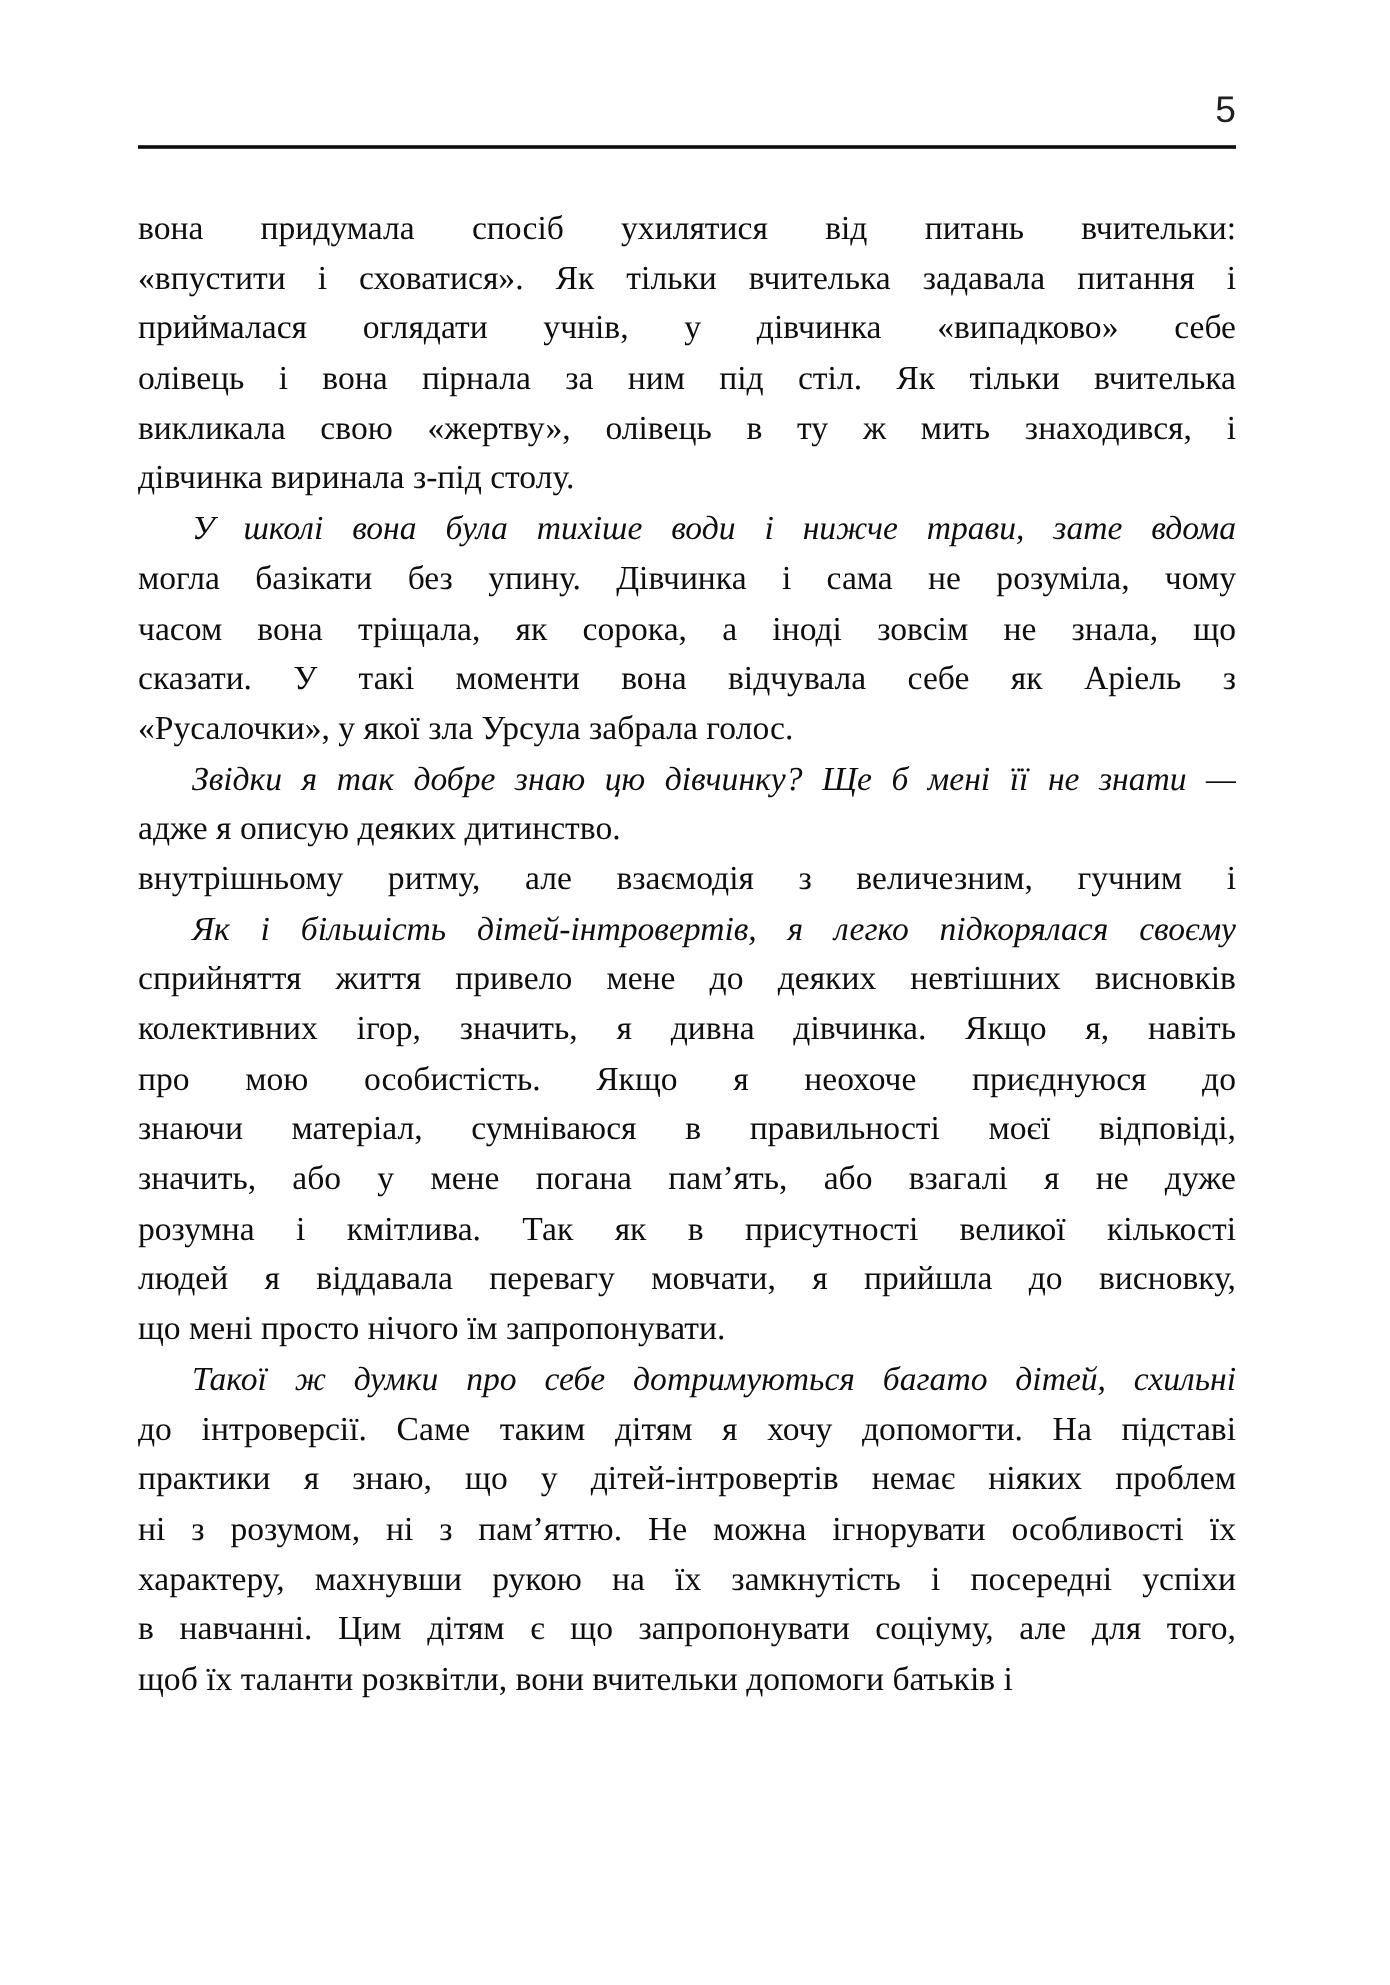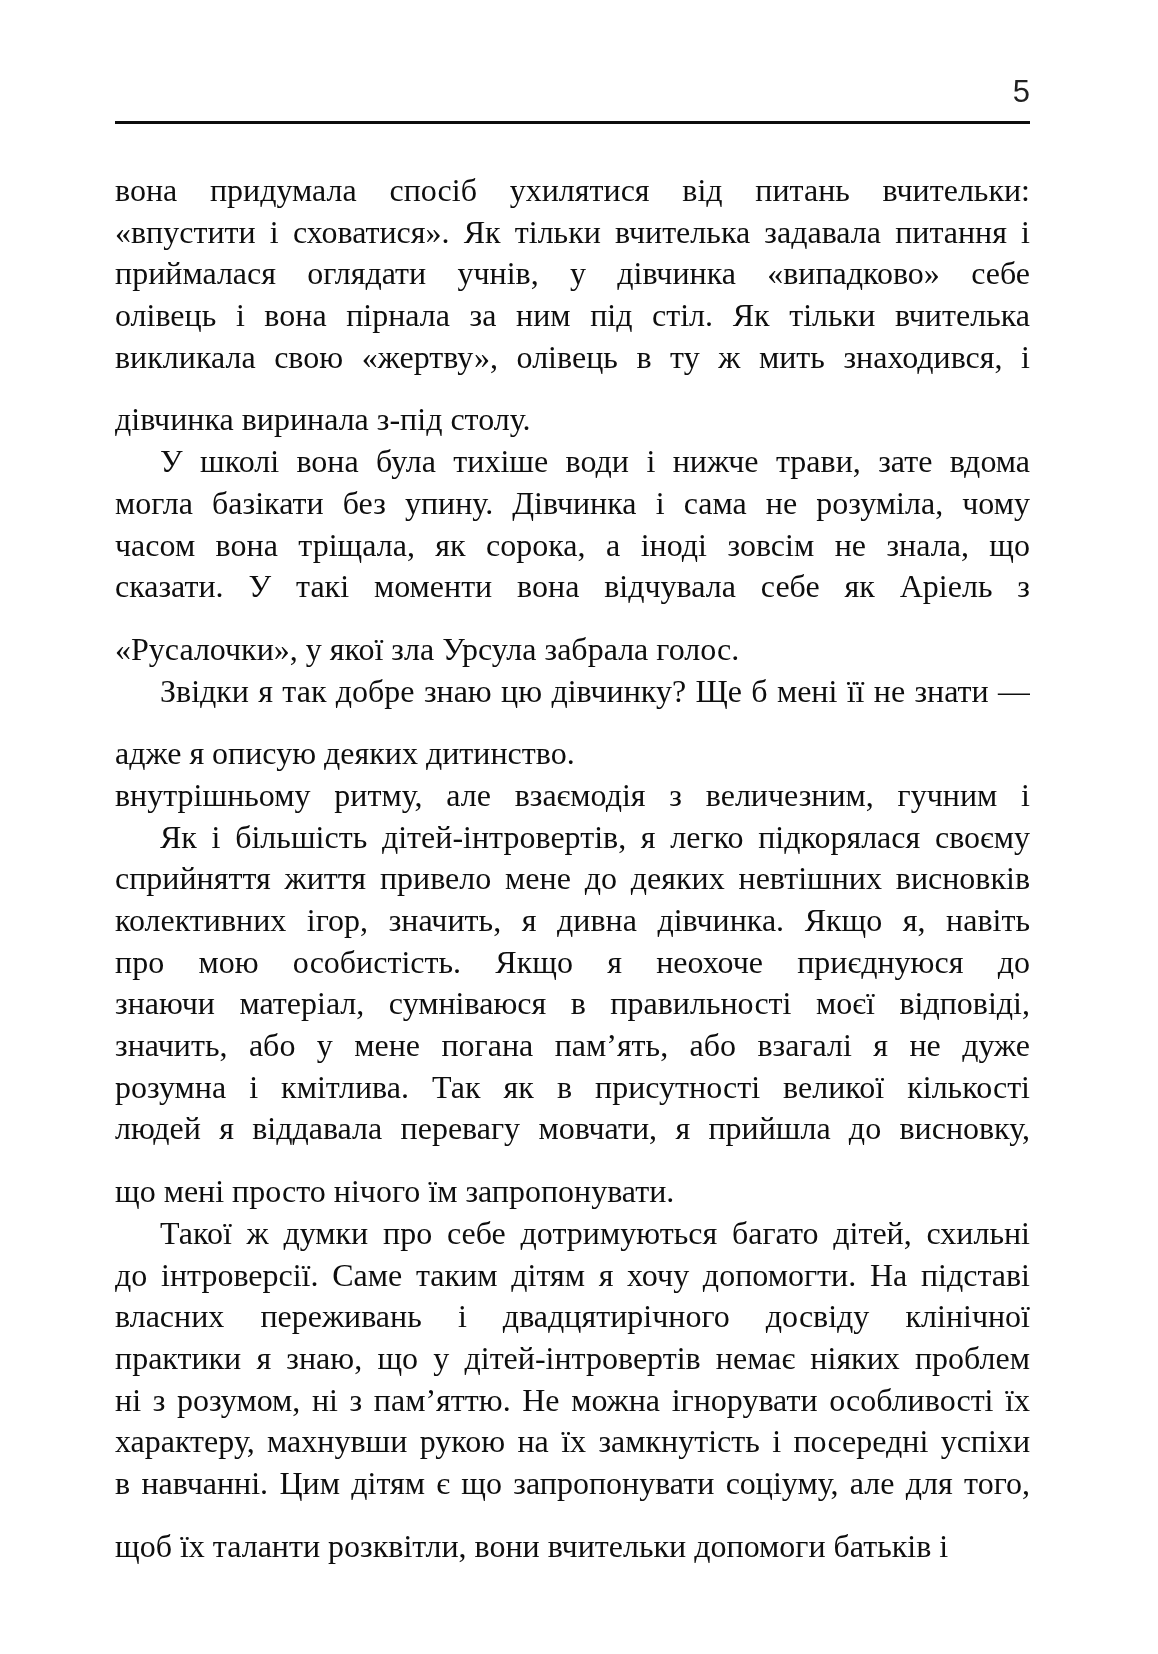--- a/index.html
+++ b/index.html
@@ -34,40 +34,40 @@
     top: 121px;
     width: 915px;
     height: 3px;
     background: #0d0d0d;
   }
   .textblock {
     position: absolute;
     left: 115px;
     top: 170px;
     width: 915px;
-    font-size: 32px;
+    font-size: 28px;
   }
   .para {
     margin: 0;
     padding: 0;
   }
   .line {
     height: 41.7px;
     line-height: 41.7px;
     text-align: justify;
     text-align-last: justify;
     overflow: hidden;
     white-space: normal;
   }
   .line.last {
     text-align-last: left;
-    margin-top: 21px;
   }
   .line.indent {
     padding-left: 45px;
+    font-style: italic;
   }
 </style>
 </head>
 <body>
 
 <div class="sheet">
   <div class="folio">5</div>
   <div class="header-rule"></div>
   <div class="textblock">
       <div class="para">
@@ -97,21 +97,20 @@
         <div class="line">про мою особистість. Якщо я неохоче приєднуюся до</div>
         <div class="line">знаючи матеріал, сумніваюся в правильності моєї відповіді,</div>
         <div class="line">значить, або у мене погана пам’ять, або взагалі я не дуже</div>
         <div class="line">розумна і кмітлива. Так як в присутності великої кількості</div>
         <div class="line">людей я віддавала перевагу мовчати, я прийшла до висновку,</div>
         <div class="line last">що мені просто нічого їм запропонувати.</div>
       </div>
       <div class="para">
         <div class="line indent">Такої ж думки про себе дотримуються багато дітей, схильні</div>
         <div class="line">до інтроверсії. Саме таким дітям я хочу допомогти. На підставі</div>
-        <div class="line">власних переживань і двадцятирічного досвіду клінічної</div>
         <div class="line">практики я знаю, що у дітей-інтровертів немає ніяких проблем</div>
         <div class="line">ні з розумом, ні з пам’яттю. Не можна ігнорувати особливості їх</div>
         <div class="line">характеру, махнувши рукою на їх замкнутість і посередні успіхи</div>
         <div class="line">в навчанні. Цим дітям є що запропонувати соціуму, але для того,</div>
         <div class="line last">щоб їх таланти розквітли, вони вчительки допомоги батьків і</div>
       </div>
     </div>
 </div>
 
 </body></html>

